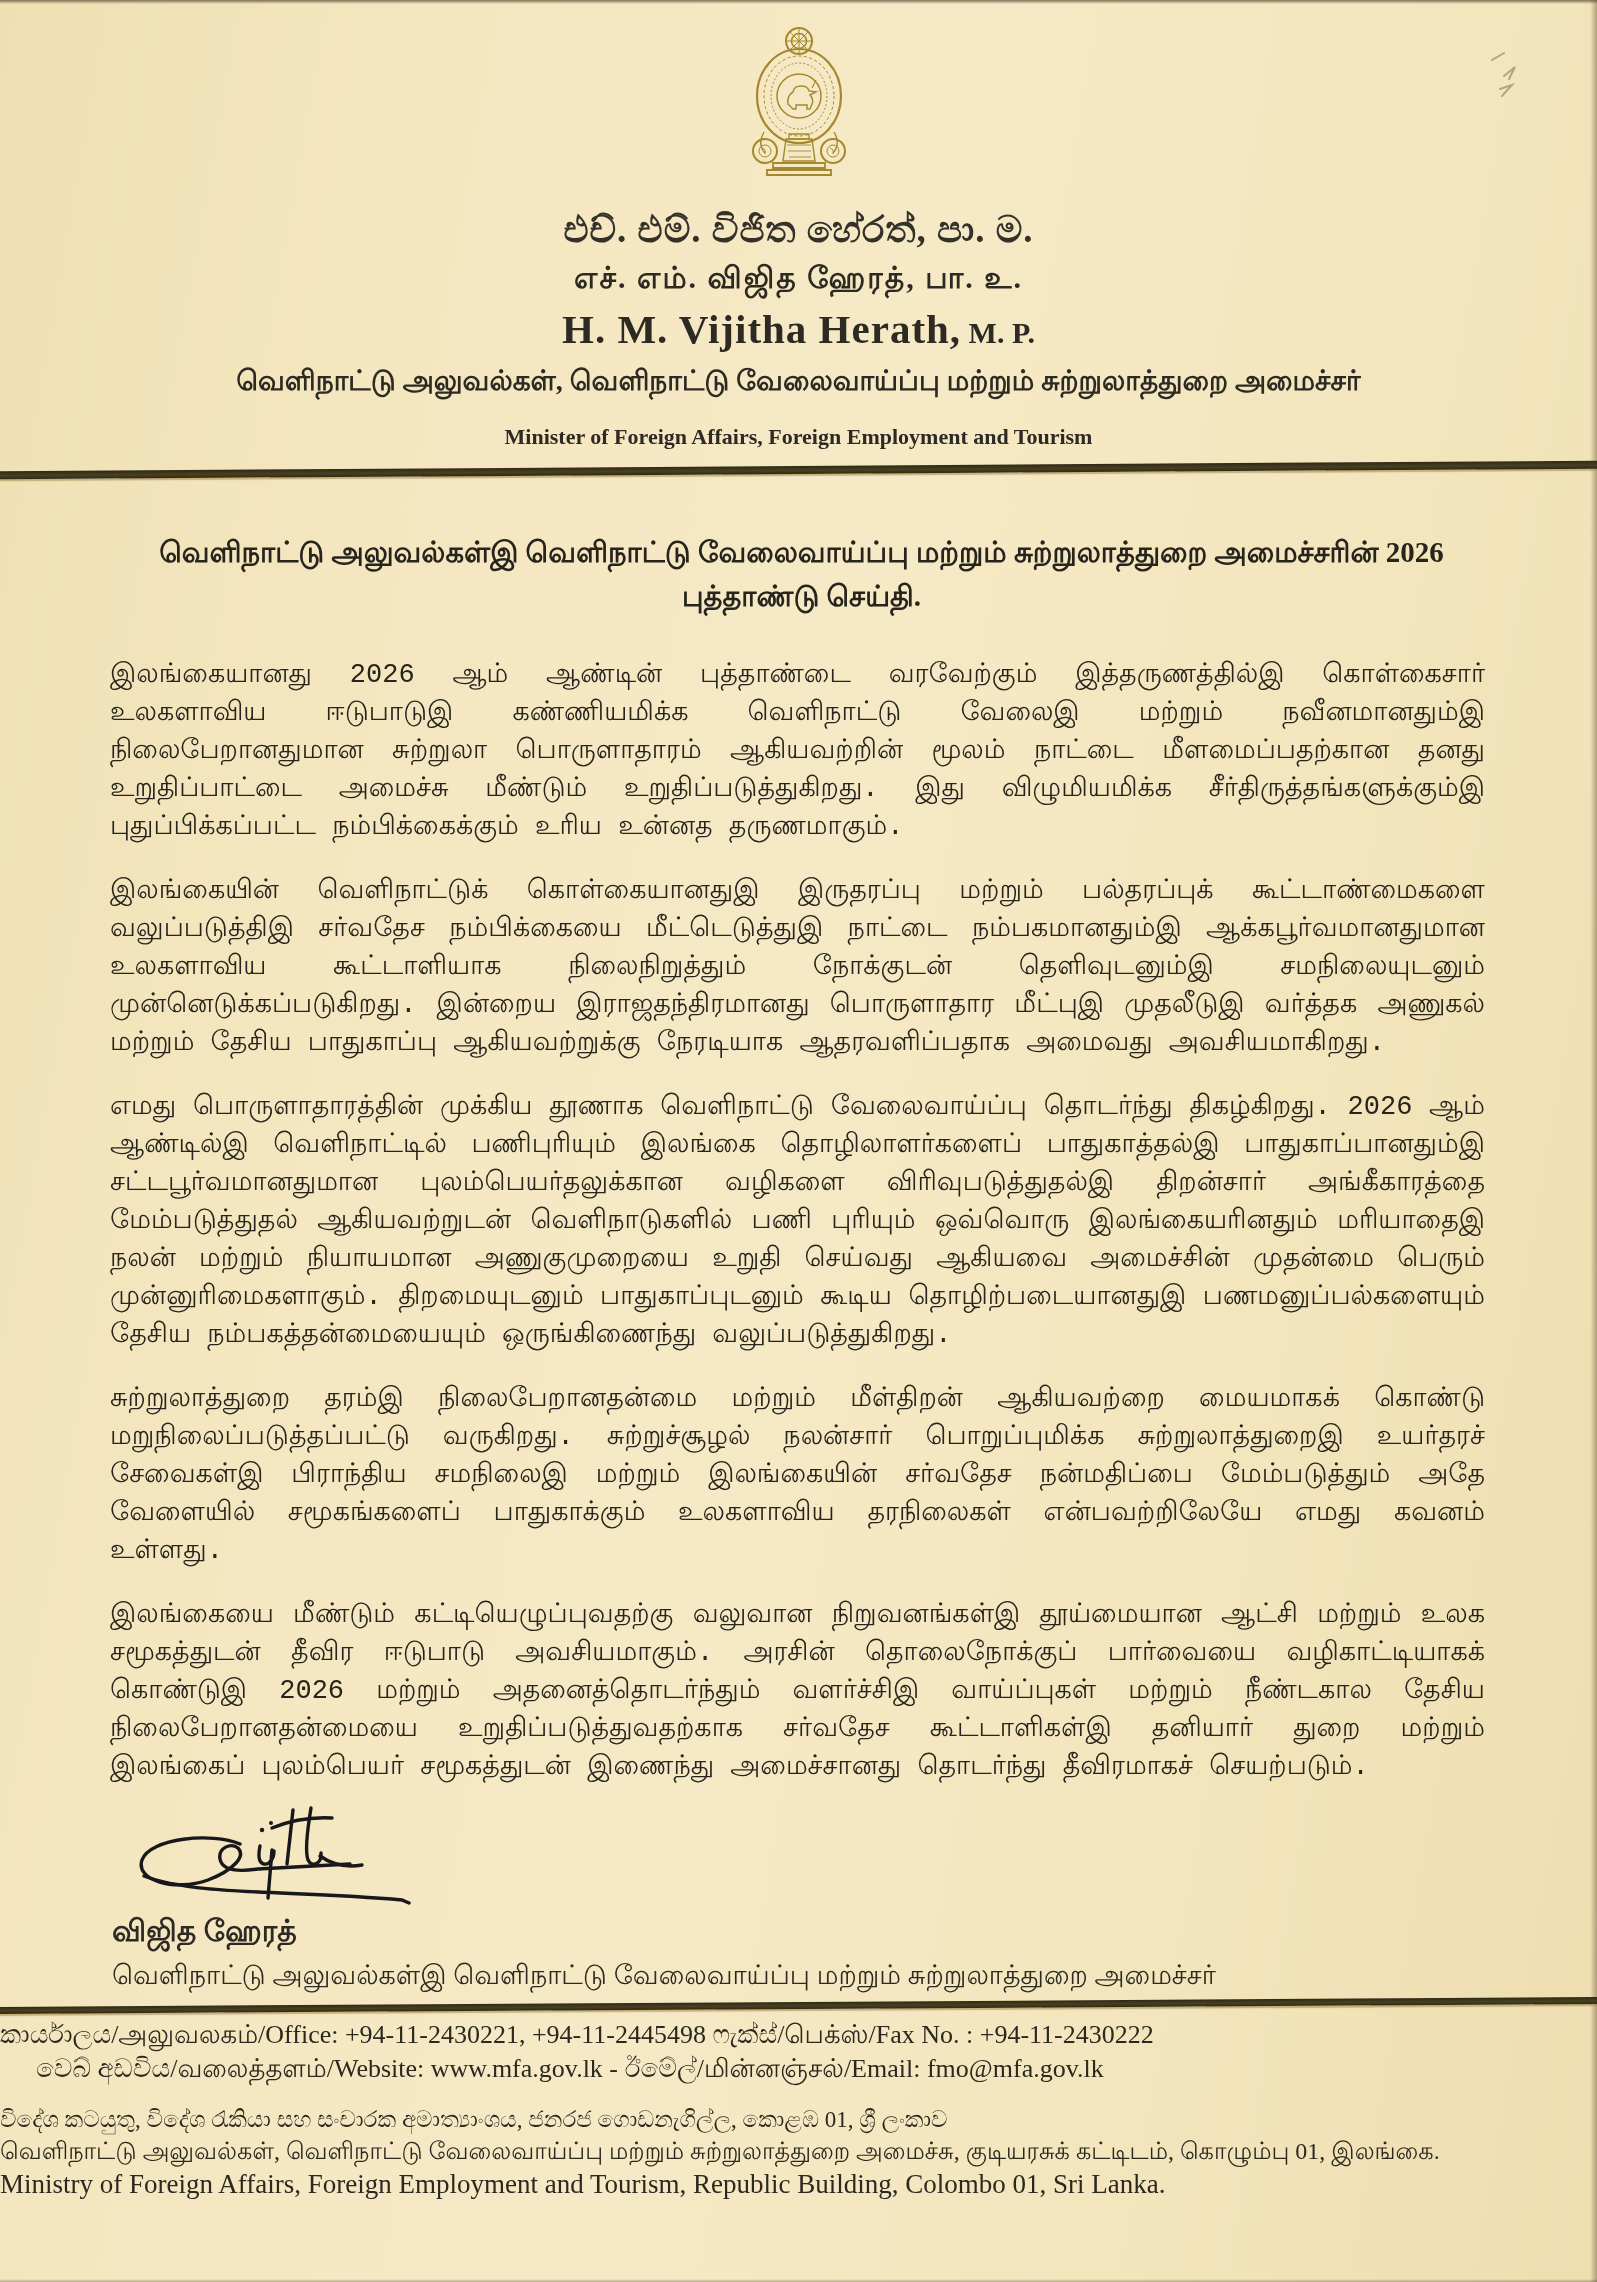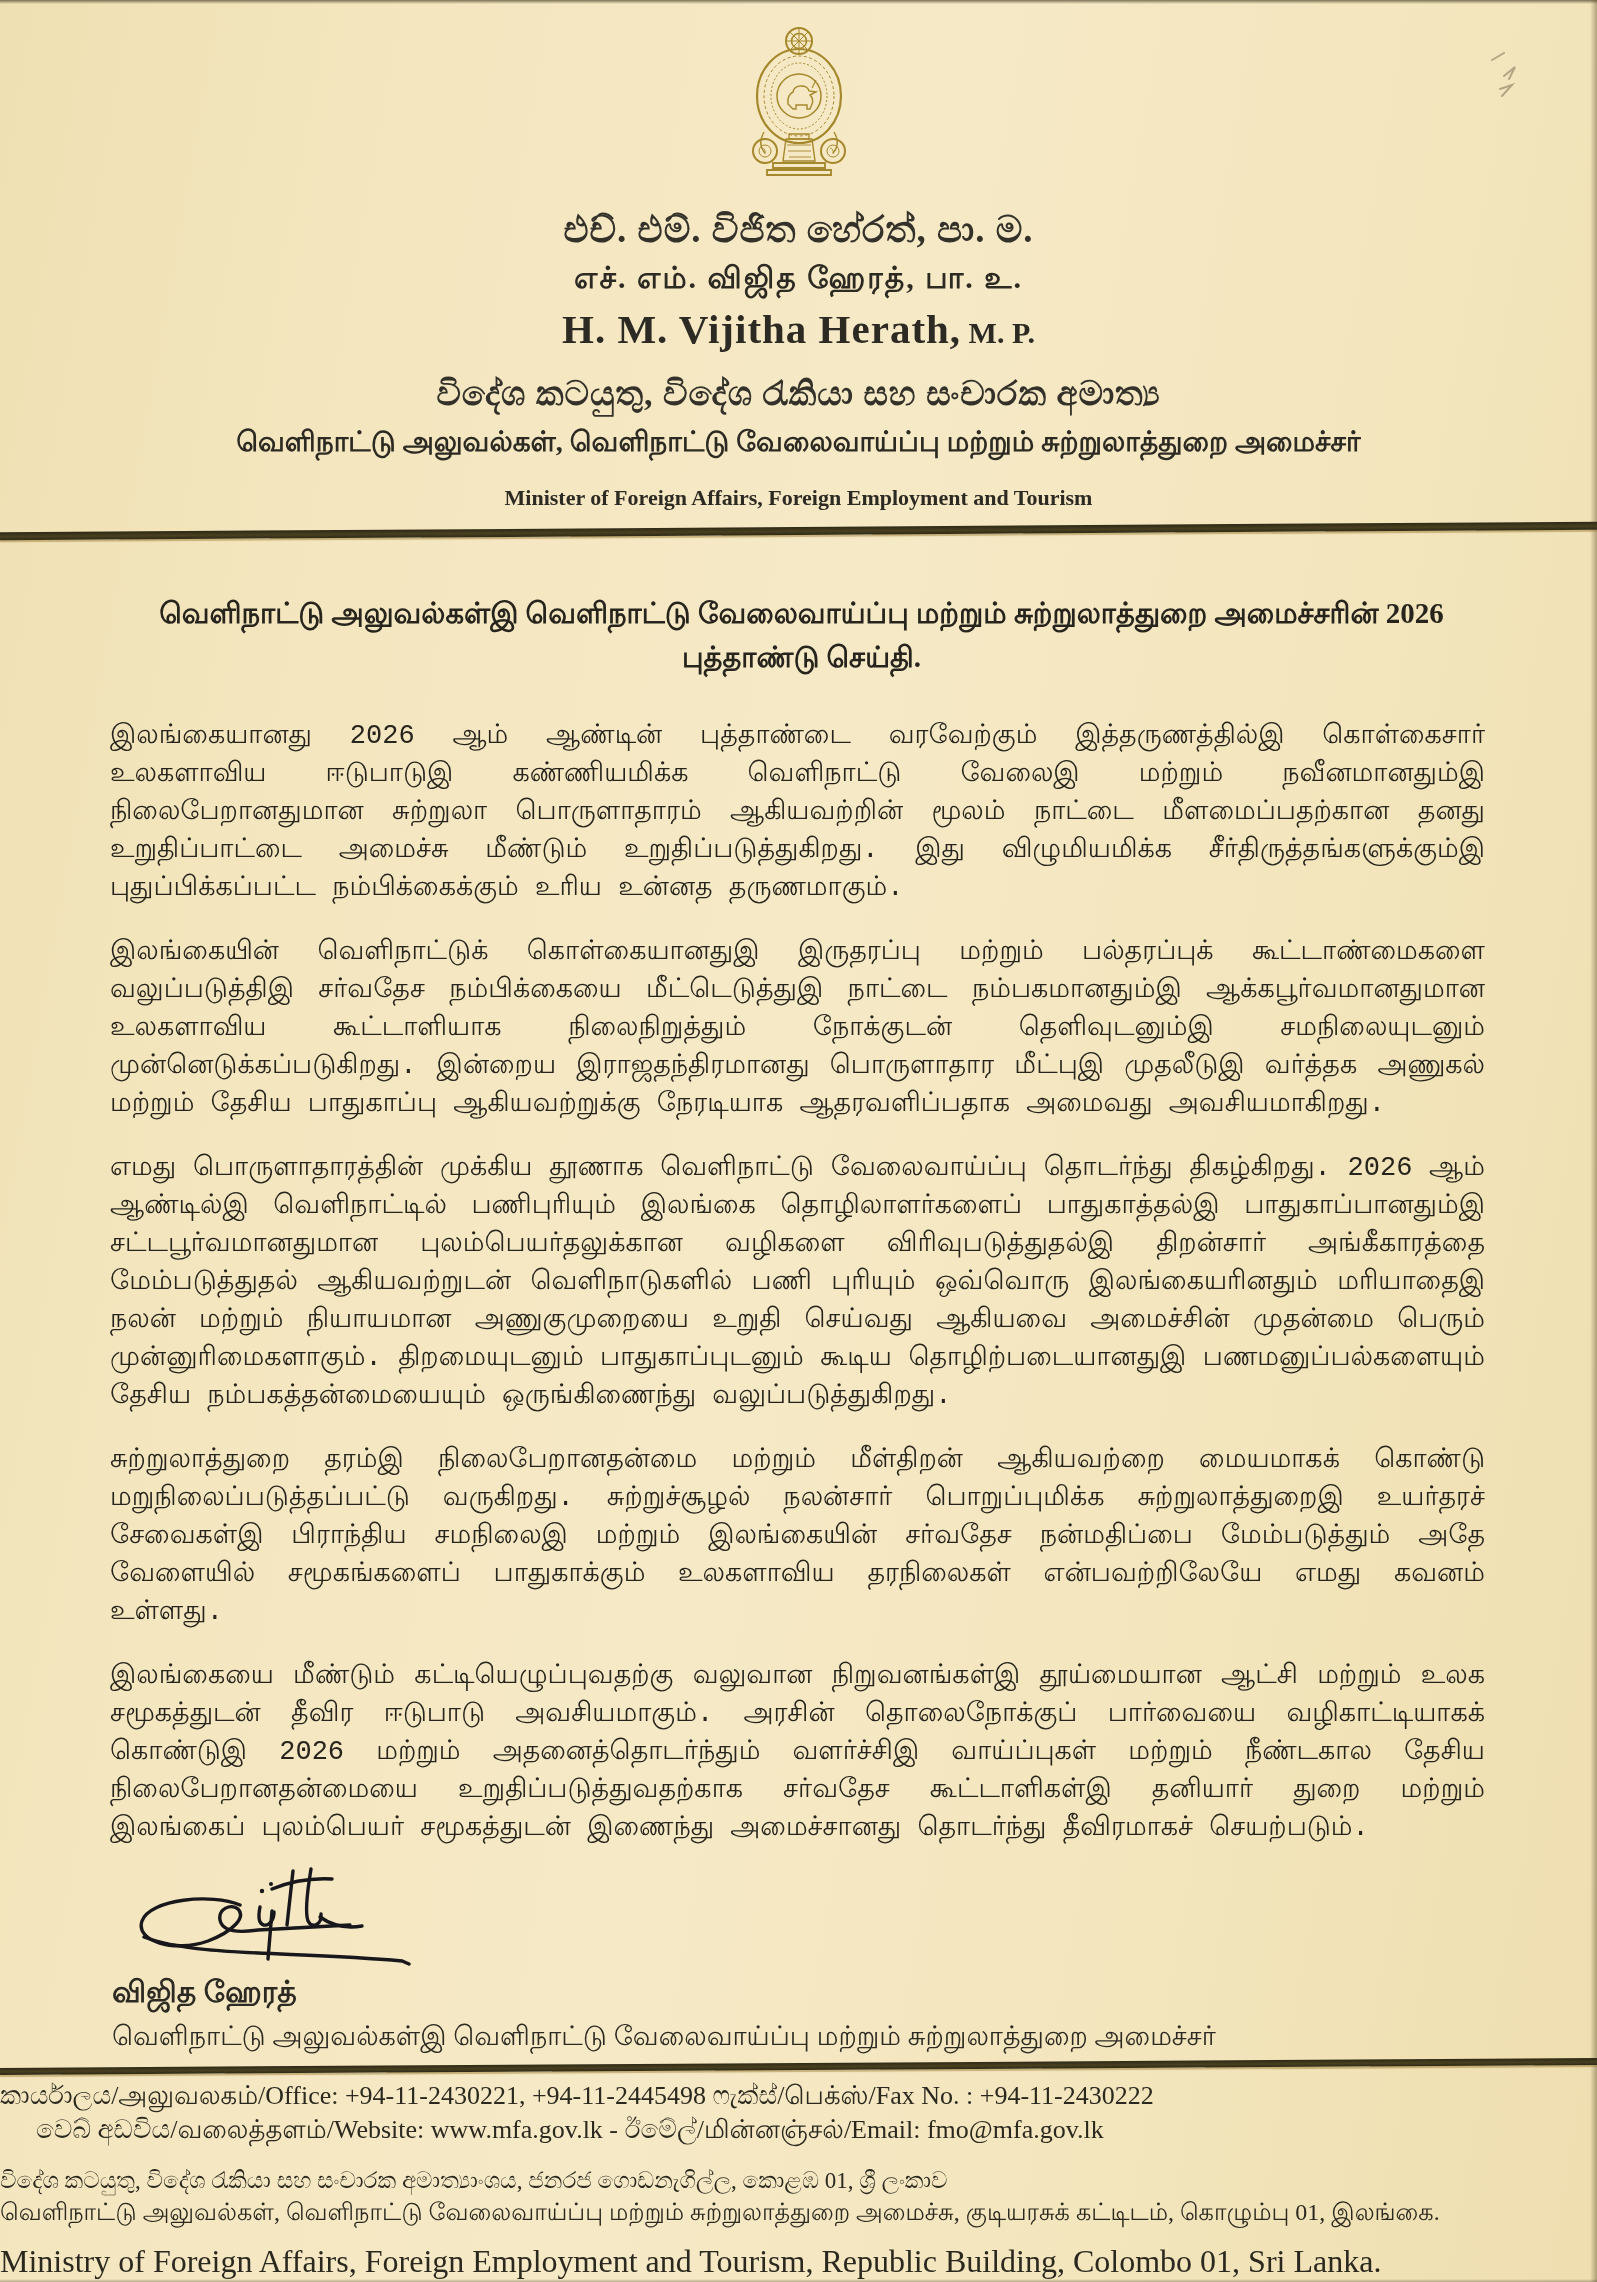--- a/index.html
+++ b/index.html
@@ -51,21 +51,21 @@
   .sig-name{margin-top:4px;font-size:30px;font-weight:600;}
   .sig-title{margin-top:8px;font-size:27px;}
   .sig-country{margin-top:10px;font-size:27px;}
 
   
   .footer{margin-top:10px;color:#2b291f;}
   .f1{font-size:26px;line-height:32px;}
   .f2{font-size:26px;line-height:32px;margin-top:2px;padding-left:36px;}
   .f3{font-size:23px;line-height:29px;margin-top:20px;}
   .f4{font-size:24px;line-height:30px;margin-top:2px;}
-  .f5{font-size:32px;line-height:32px;margin-top:18px;}
+  .f5{font-size:27px;line-height:32px;margin-top:2px;}
 </style>
 </head>
 <body>
 
 <div class="page">
 
   <div class="edge-top"></div>
   <div class="edge-right"></div>
   <div class="edge-bottom"></div>
 
@@ -113,21 +113,20 @@
       <path d="M43 121 h24 M44 127 h23 M45 133 h22" stroke-width=".9"></path>
 
       <path d="M29 139 h52 v5 h-52 z" stroke-width="1.8"></path>
       <path d="M23 146 h64 v5 h-64 z" stroke-width="1.8"></path>
     </svg>
 
     <div class="name-si">එච්. එම්. විජිත හේරත්, පා. ම.</div>
     <div class="name-ta">எச். எம். விஜித ஹேரத், பா. உ.</div>
     <div class="name-en"><span>H. M. Vijitha Herath,</span><span class="post"> M. P.</span></div>
 
-    <div class="title-si">විදේශ කටයුතු, විදේශ රැකියා සහ සංචාරක අමාත්‍ය</div>
     <div class="title-ta">வெளிநாட்டு அலுவல்கள், வெளிநாட்டு வேலைவாய்ப்பு மற்றும் சுற்றுலாத்துறை அமைச்சர்</div>
     <div class="title-en">Minister of Foreign Affairs, Foreign Employment and Tourism</div>
   </div>
 
   <div class="rule rule-top"></div>
 
   <div class="letter">
 
     <div class="letter-heading">
       <div>வெளிநாட்டு அலுவல்கள்இ வெளிநாட்டு வேலைவாய்ப்பு மற்றும் சுற்றுலாத்துறை அமைச்சரின் 2026</div>

